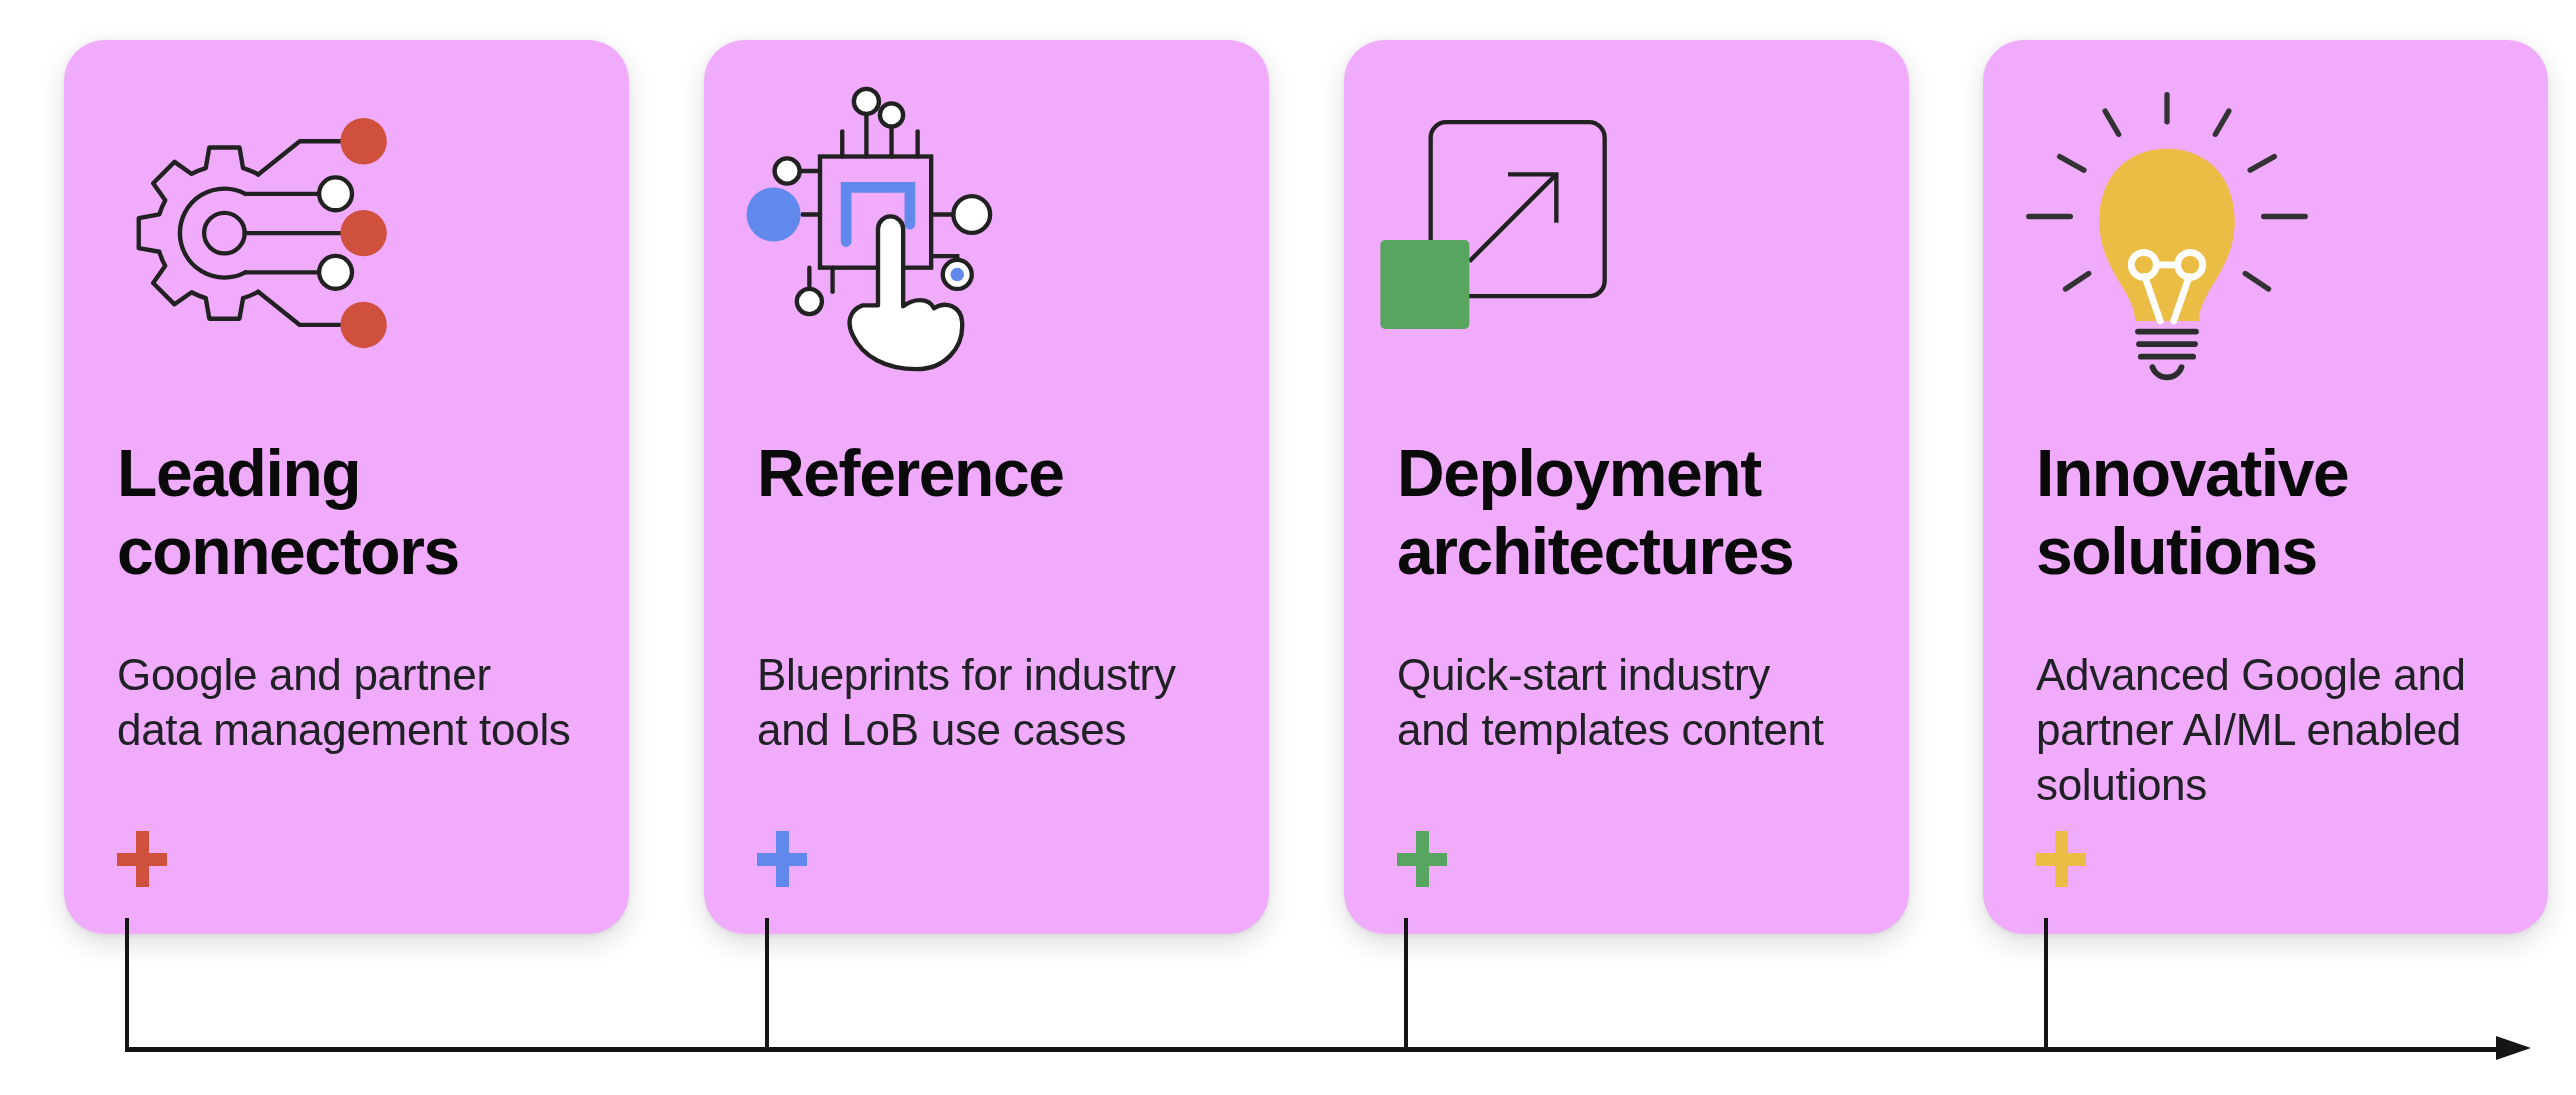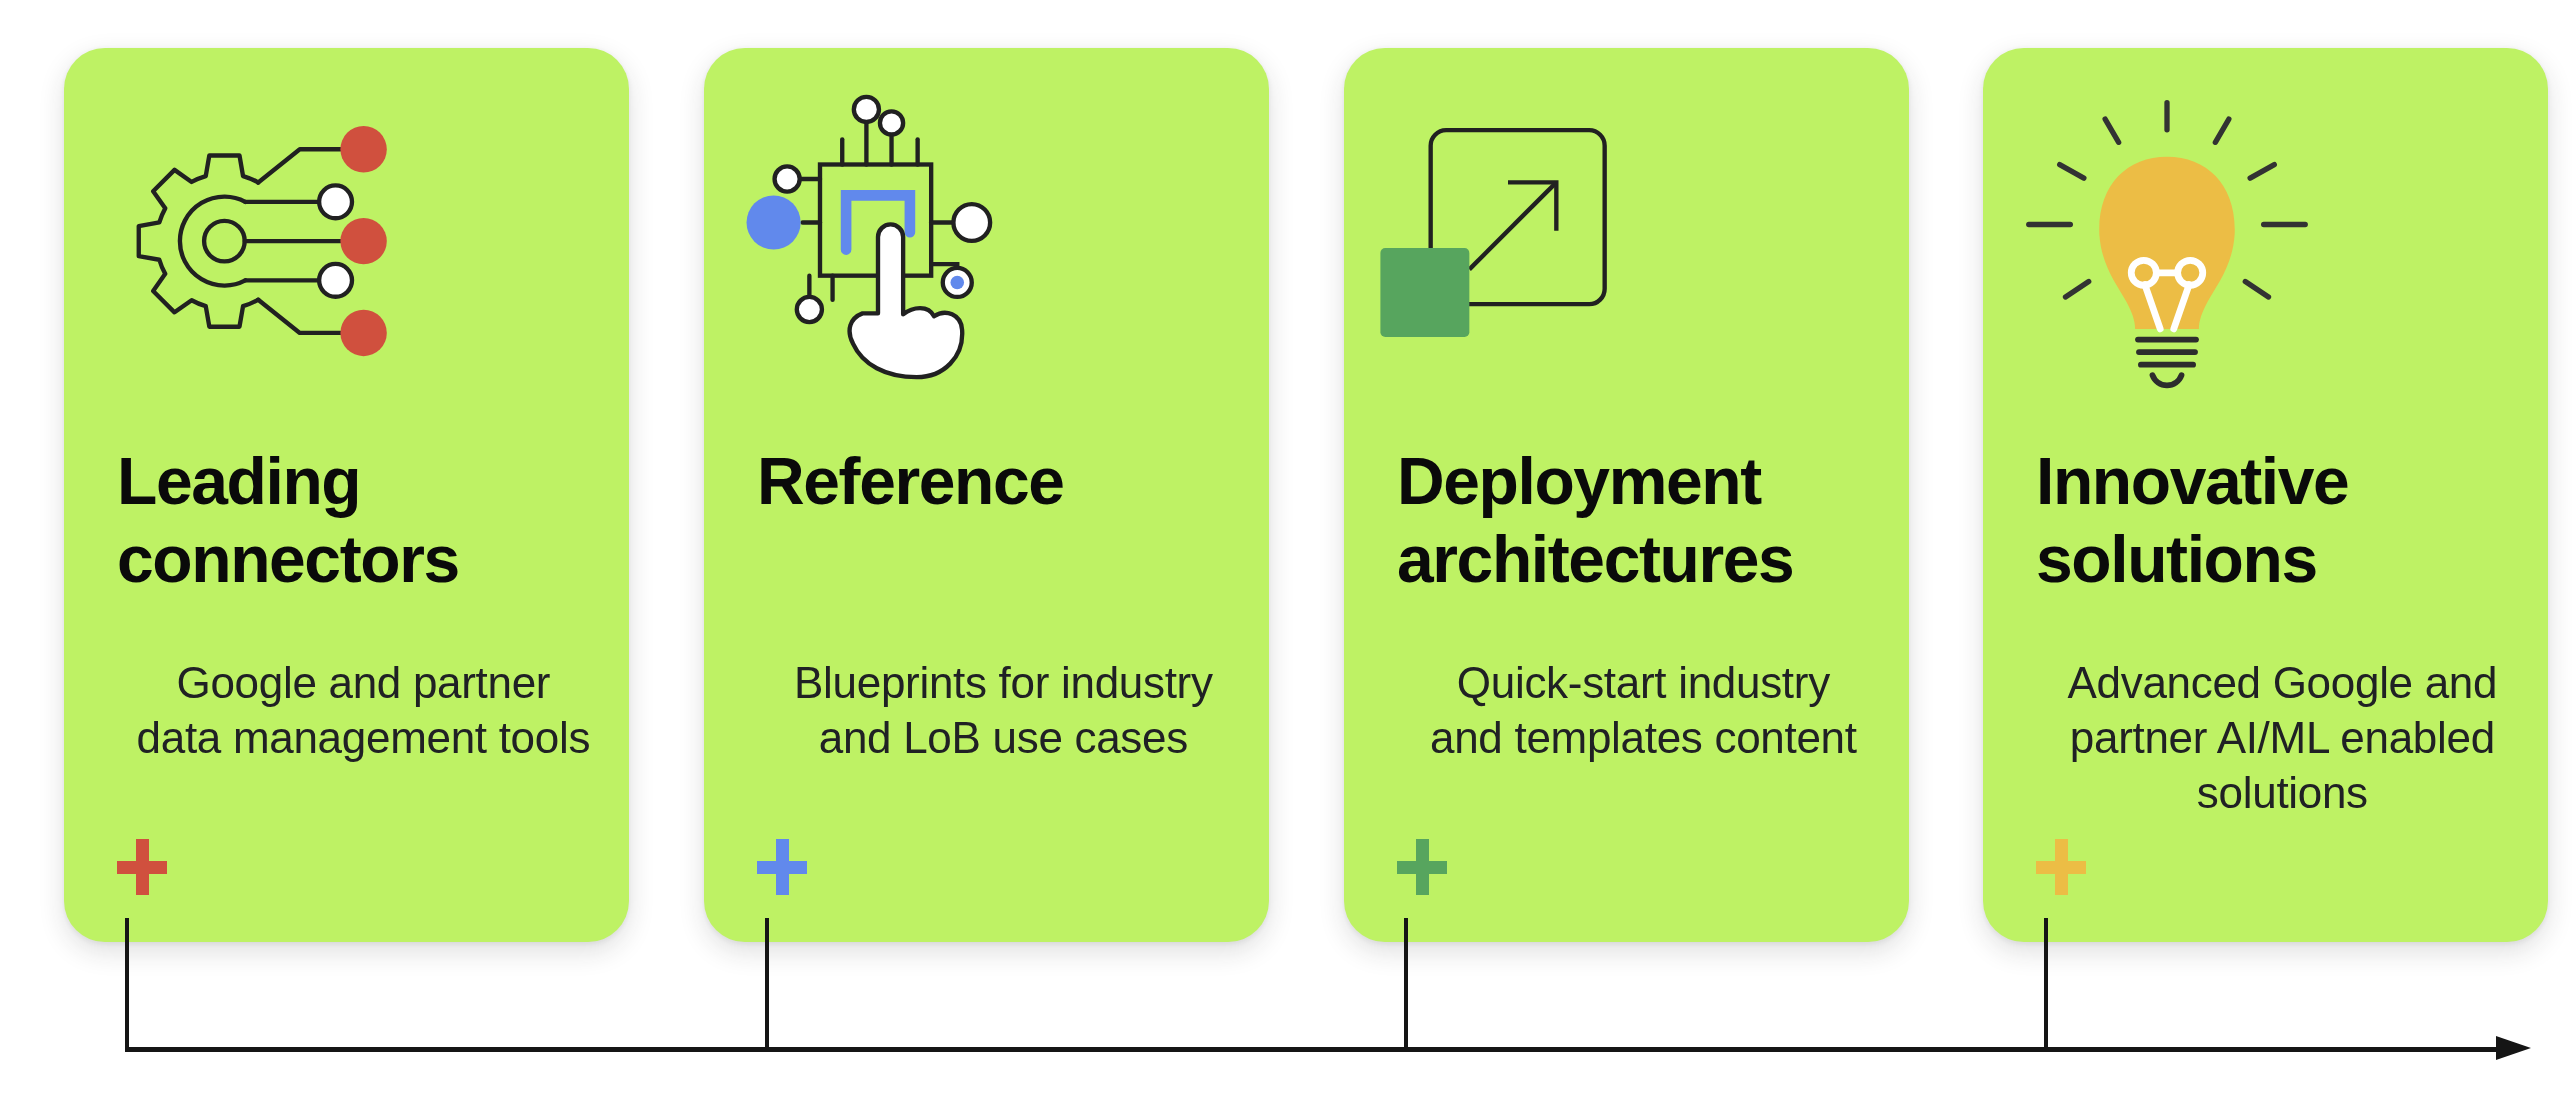--- a/index.html
+++ b/index.html
@@ -1,21 +1,21 @@
 <!DOCTYPE html>
 <html><head>
 <meta charset="utf-8">
 <style>
   html,body{margin:0;padding:0;}
   body{
     width:2576px;height:1095px;position:relative;background:#ffffff;
     font-family:"Liberation Sans", sans-serif;overflow:hidden;
   }
   .card{
-    position:absolute;top:48px;width:565px;height:894px;background:#bef264;
+    position:absolute;top:40px;width:565px;height:894px;background:#f0abfc;
     border-radius:41px;
     box-shadow:0 9.7px 27px rgba(32,33,36,.14), 0 1.9px 5.8px rgba(32,33,36,.07);
   }
   #card0{left:64px}
   #card1{left:704px}
   #card2{left:1344px}
   #card3{left:1983px}
 
   .icon-wrap{position:absolute;top:46px;left:56px;width:290px;height:300px;}
   #card1 .icon-wrap{left:29px;top:39px;}
@@ -28,21 +28,21 @@
     font-size:66px;font-weight:700;line-height:78px;letter-spacing:-1.4px;
     color:#0a0a0a;
   }
   .card-title span{display:block;white-space:nowrap;}
 
   .card-desc{
     position:absolute;left:53px;right:19.3px;top:607px;
     font-size:44px;font-weight:400;line-height:55px;letter-spacing:-0.3px;
     color:#202124;
   }
-  .card-desc span{display:block;white-space:nowrap;text-align:center;}
+  .card-desc span{display:block;white-space:nowrap;}
 
   .plus{
     position:absolute;left:53px;top:791px;width:50px;height:56px;color:#000;
     cursor:pointer;
   }
   .plus::before{
     content:"";position:absolute;left:0;top:22px;width:50px;height:12.6px;background:currentColor;
   }
   .plus::after{
     content:"";position:absolute;left:19px;top:0;width:12.6px;height:56px;background:currentColor;

